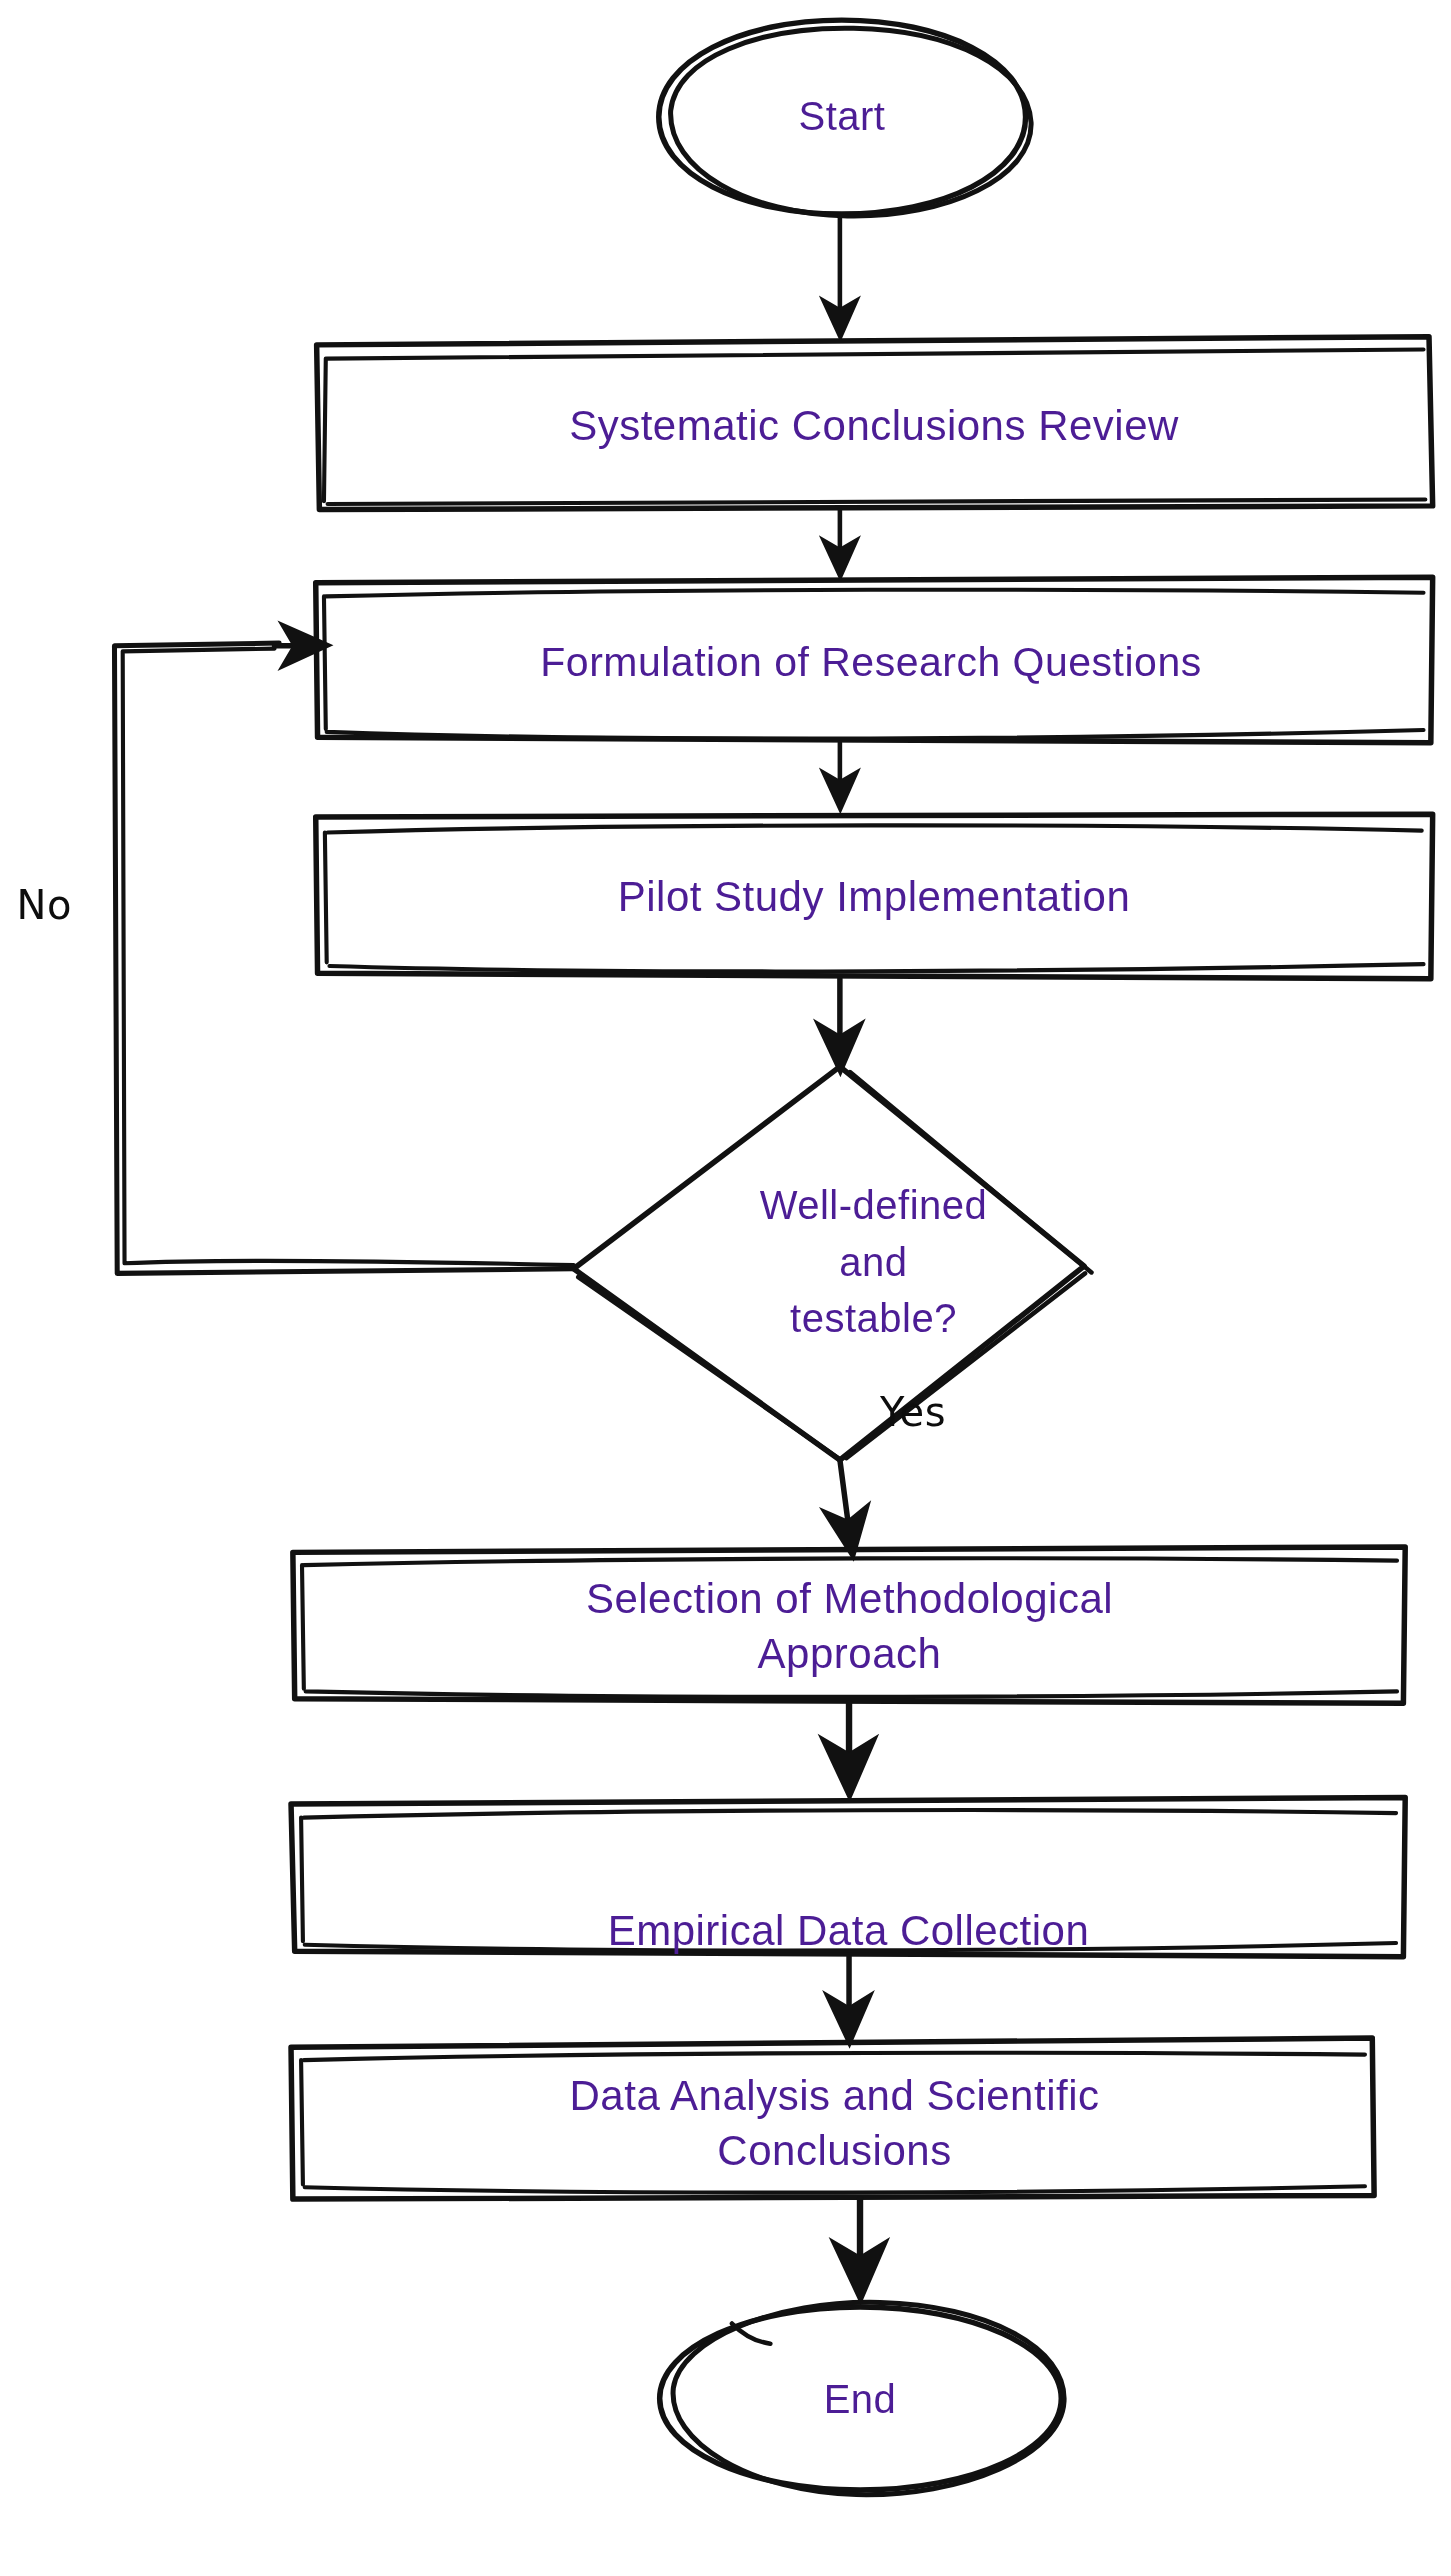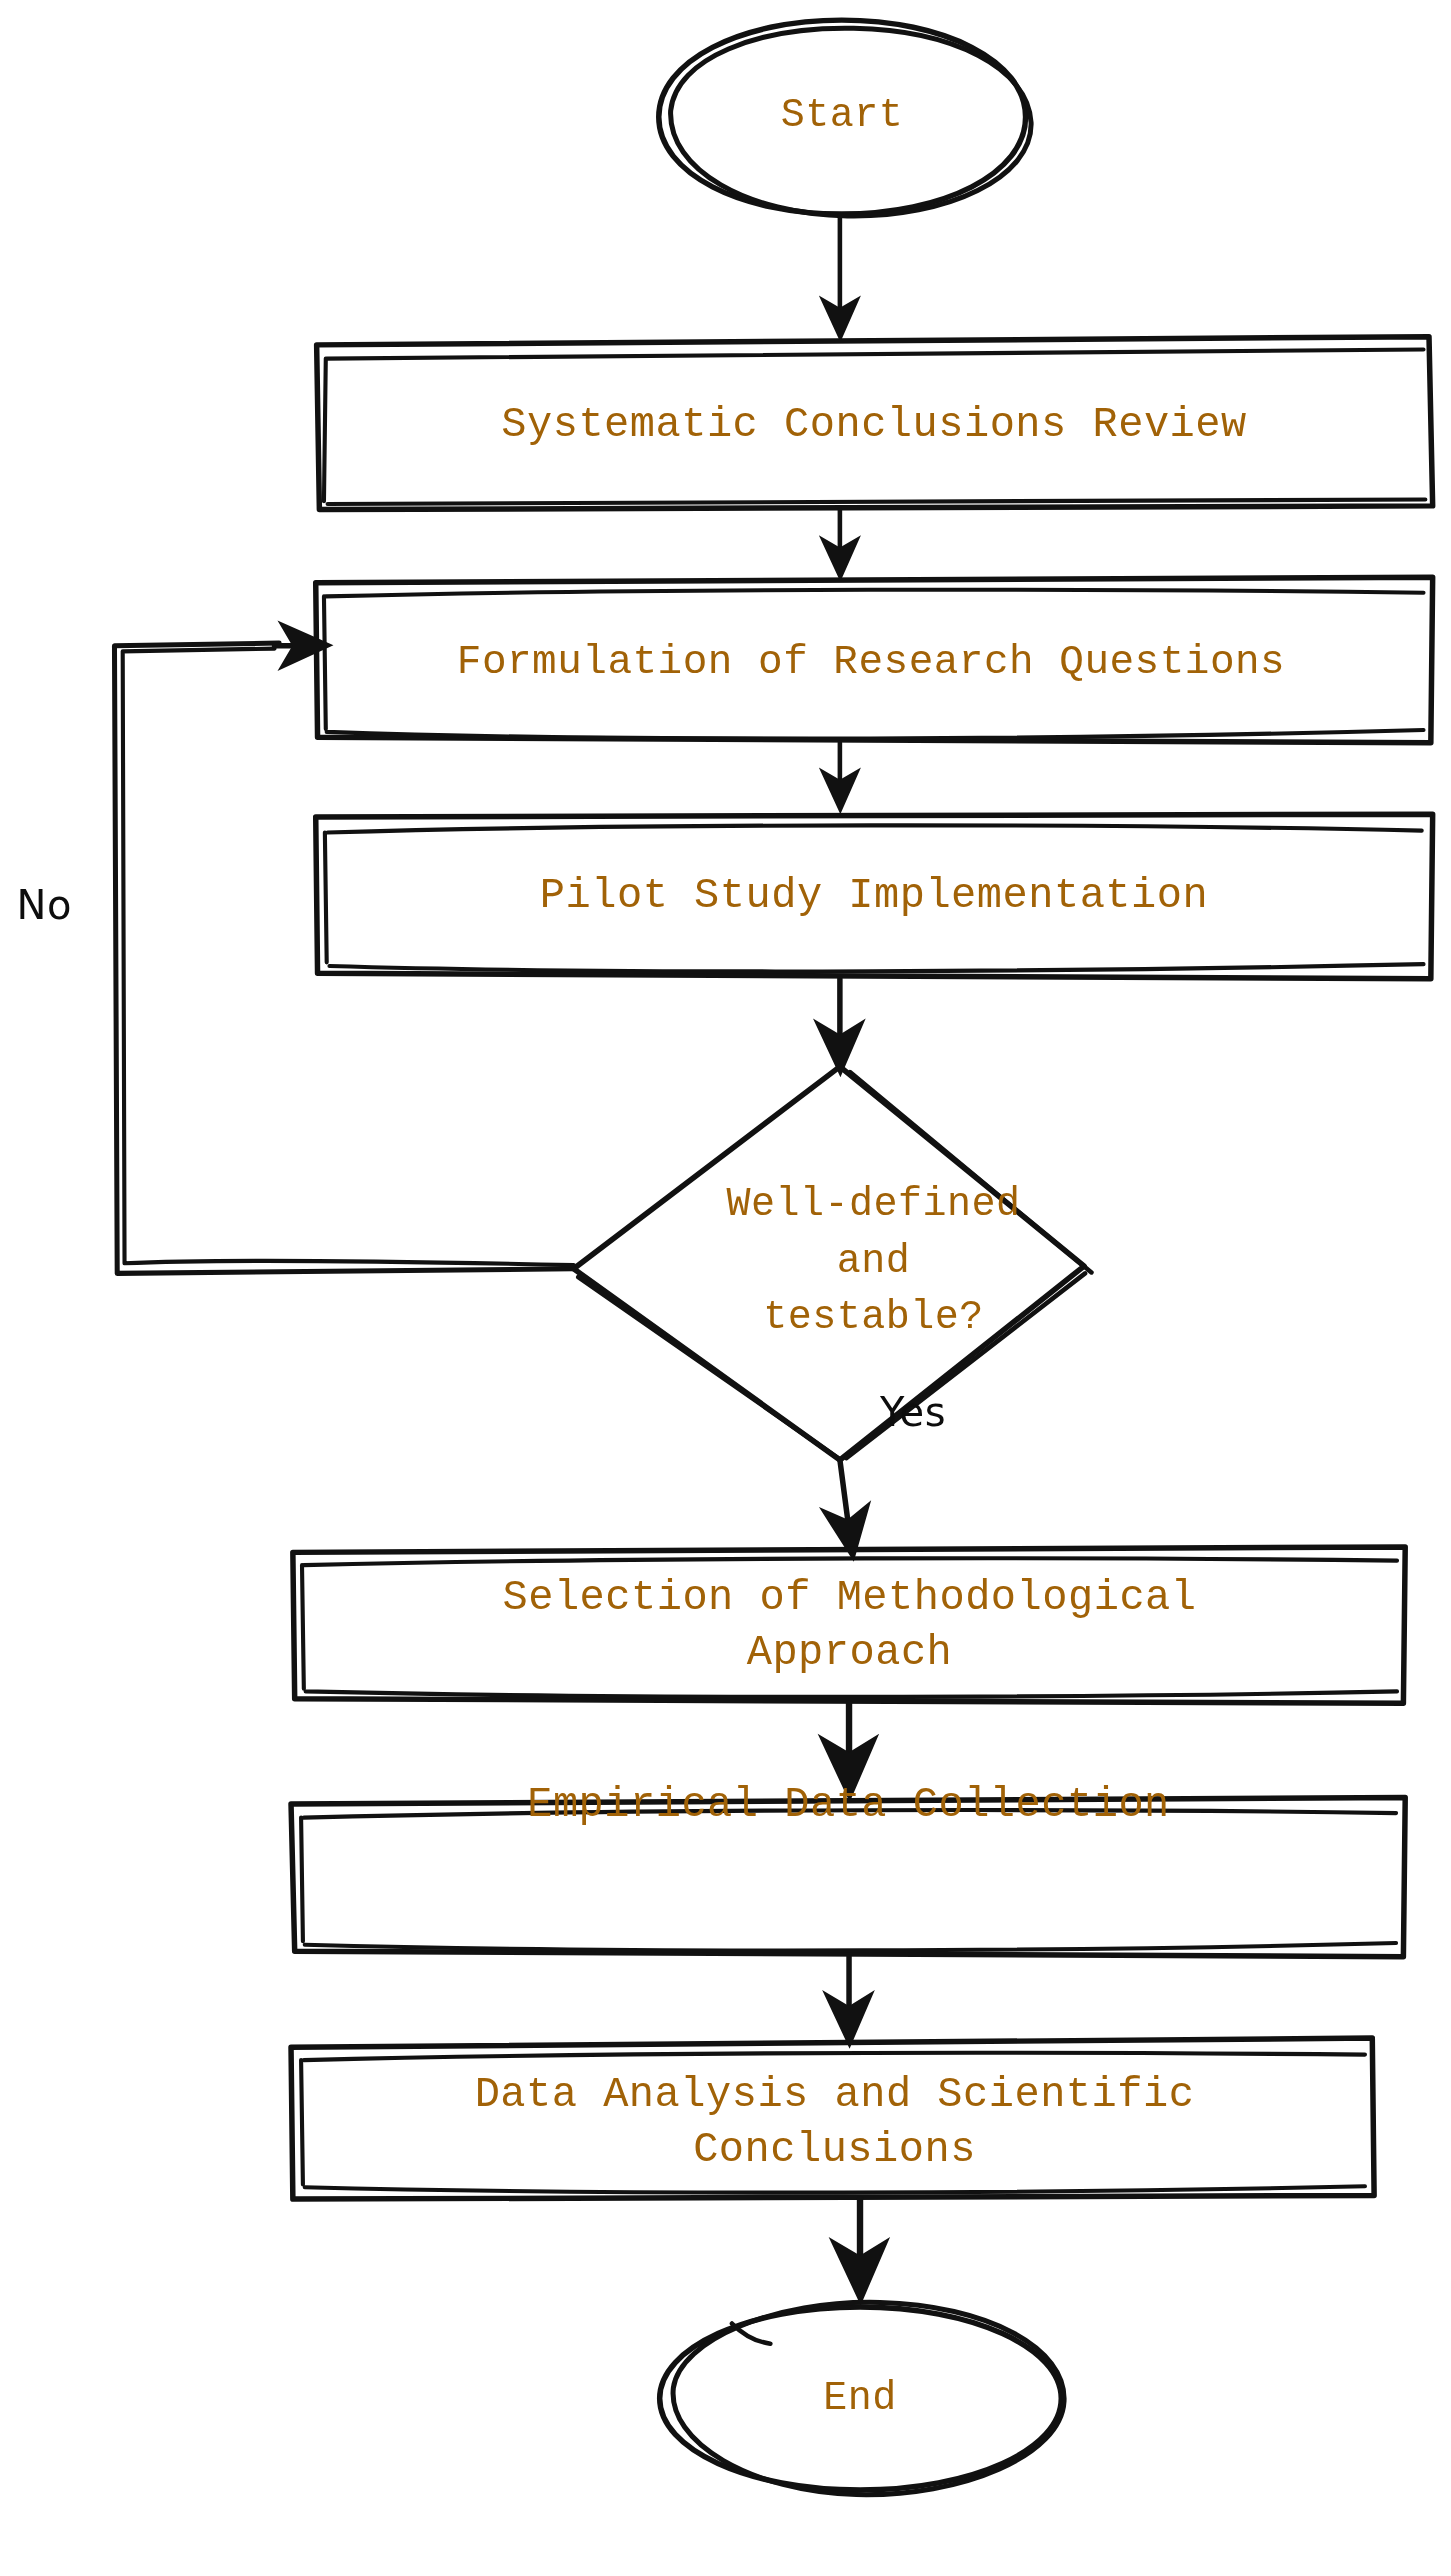--- a/index.html
+++ b/index.html
@@ -26,22 +26,22 @@
     height: 2576px;
     display: block;
   }
   
   .node-label {
     position: absolute;
     display: flex;
     align-items: center;
     justify-content: center;
     text-align: center;
-    color: #a16207;
-    font-family: Liberation Mono, monospace;
+    color: #4c1d95;
+    font-family: Liberation Sans, sans-serif;
     font-weight: 400;
     letter-spacing: 0.5px;
     line-height: 1.32;
     white-space: pre-line;
     pointer-events: none;
   }
   .terminal-label { font-size: 40px; }
   .process-label  { font-size: 42px; }
   .process-label-wide { font-size: 41px; }
   .decision-label { font-size: 40px; line-height: 1.42; }
@@ -167,21 +167,21 @@
 
   <div class="node-label process-label" style="left:329px; top:823px; width:1090px; height:148px;">Pilot Study Implementation</div>
 
   <div class="node-label decision-label" style="left:672px; top:1125px; width:403px; height:274px;">Well-defined
 and
 testable?</div>
 
   <div class="node-label process-label" style="left:307px; top:1555px; width:1085px; height:142px;">Selection of Methodological
 Approach</div>
 
-  <div class="node-label process-label" style="left:306px; top:1736px; width:1085px; height:139px;">Empirical Data Collection</div>
+  <div class="node-label process-label" style="left:306px; top:1861px; width:1085px; height:139px;">Empirical Data Collection</div>
 
   <div class="node-label process-label" style="left:306px; top:2052px; width:1057px; height:142px;">Data Analysis and Scientific
 Conclusions</div>
 
   <div class="node-label terminal-label" style="left:677px; top:2342px; width:366px; height:114px;">End</div>
 
   <div class="edge-label" style="left:16.5px; top:882px;">No</div>
 
   <div class="edge-label" style="left:880px; top:1389px;">Yes</div>
 

